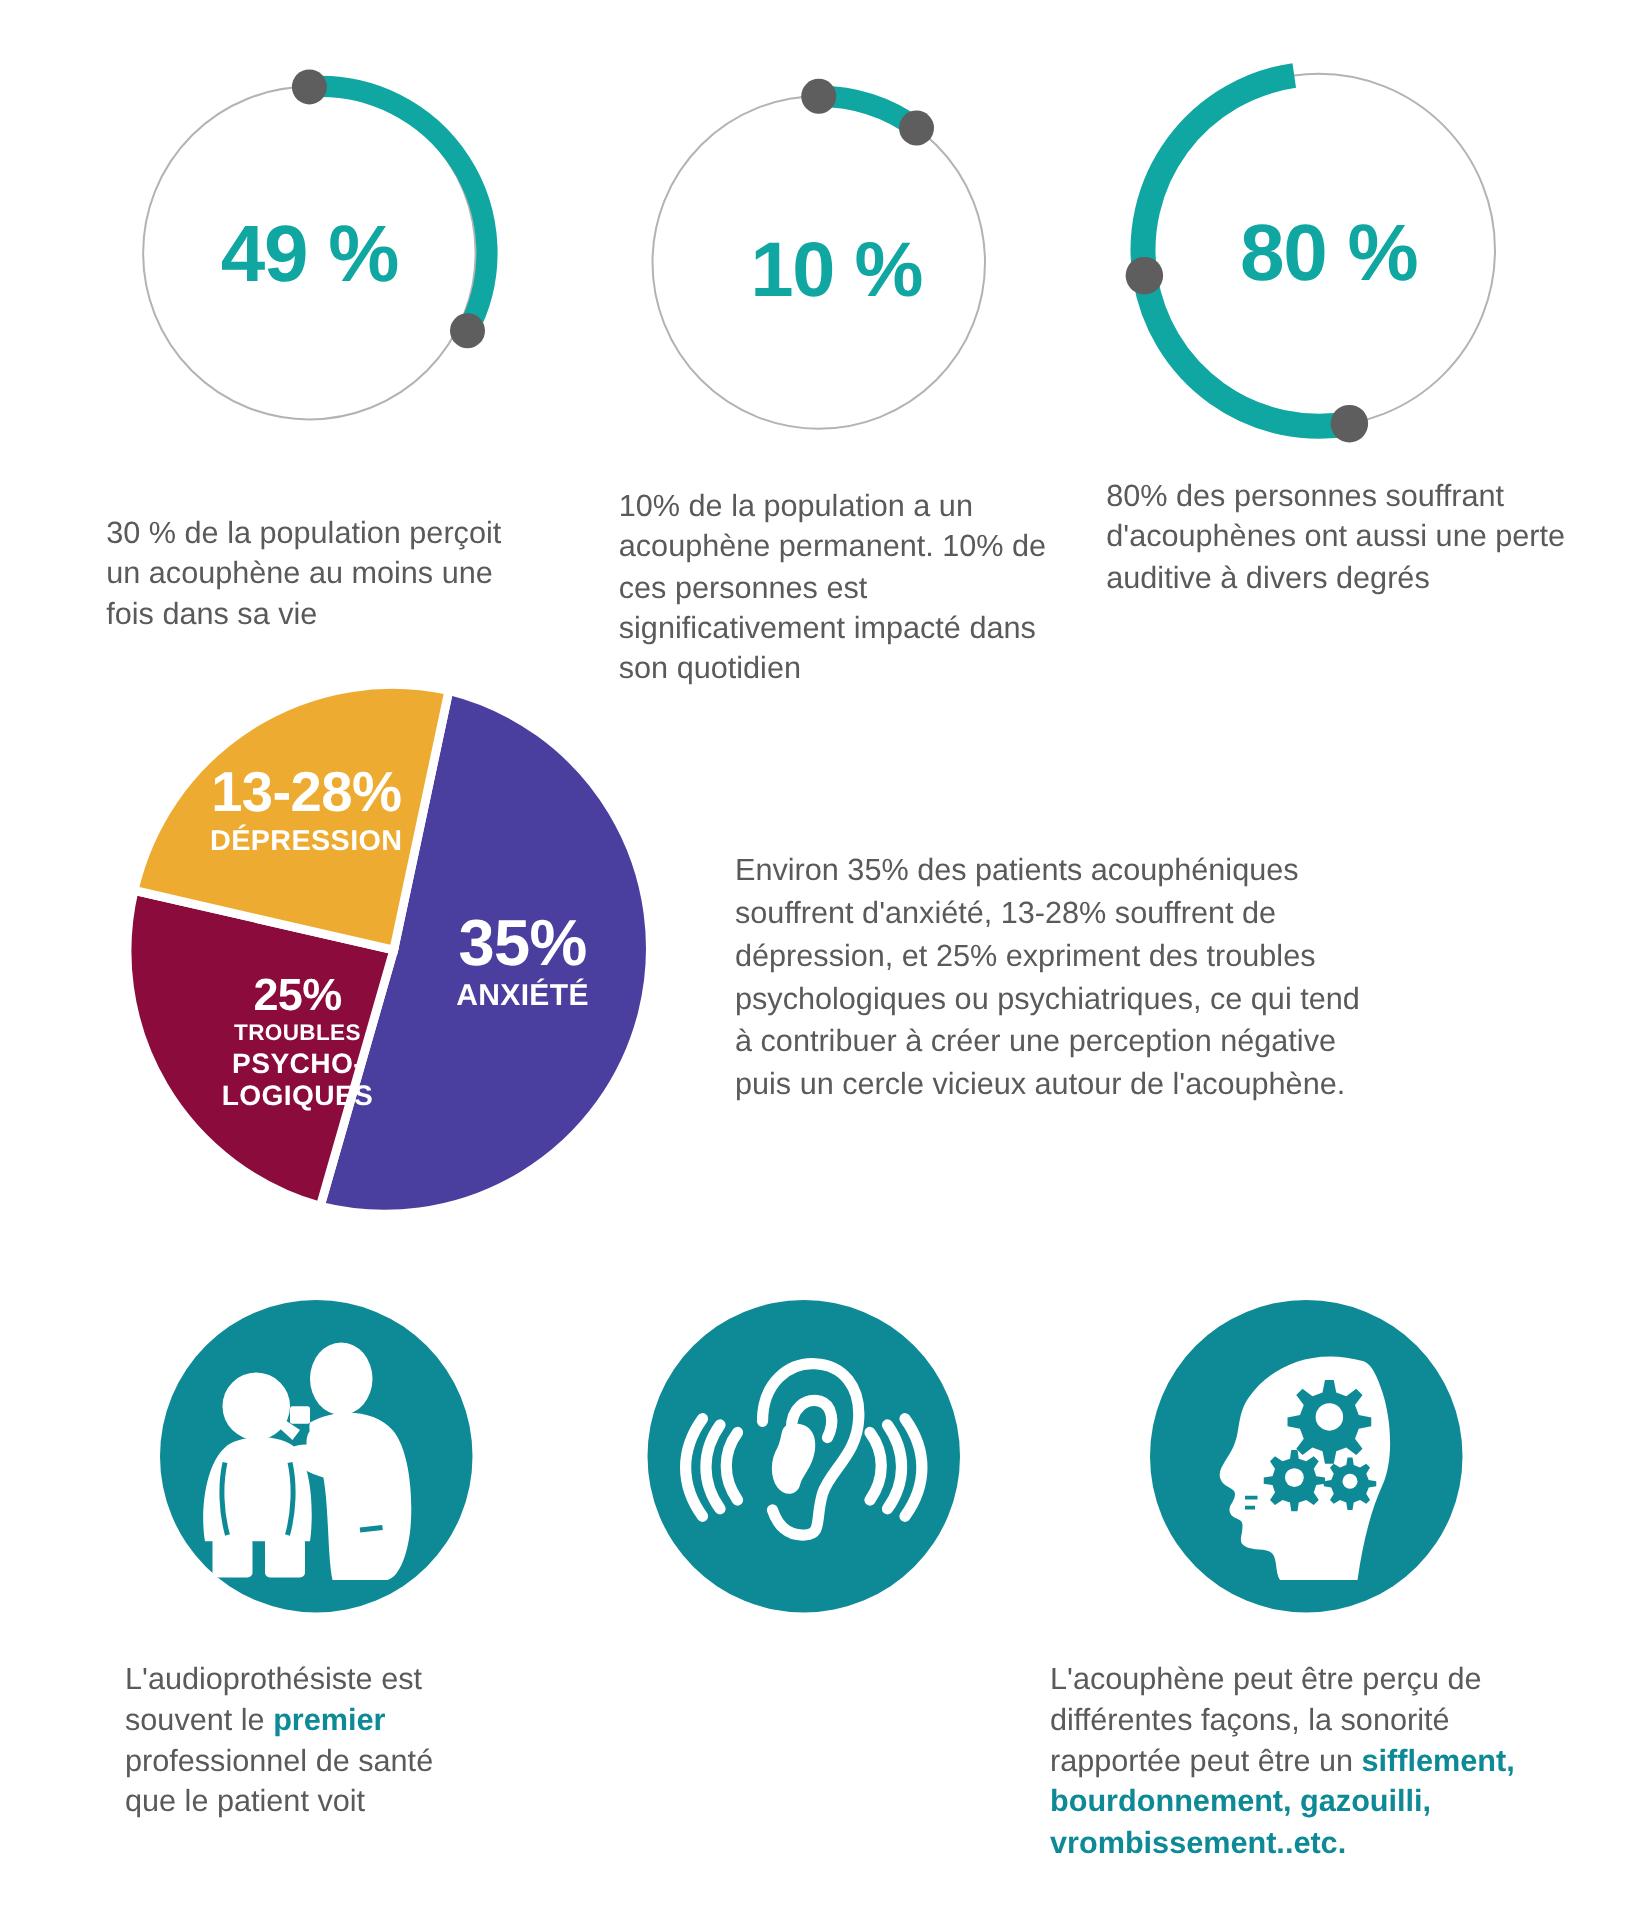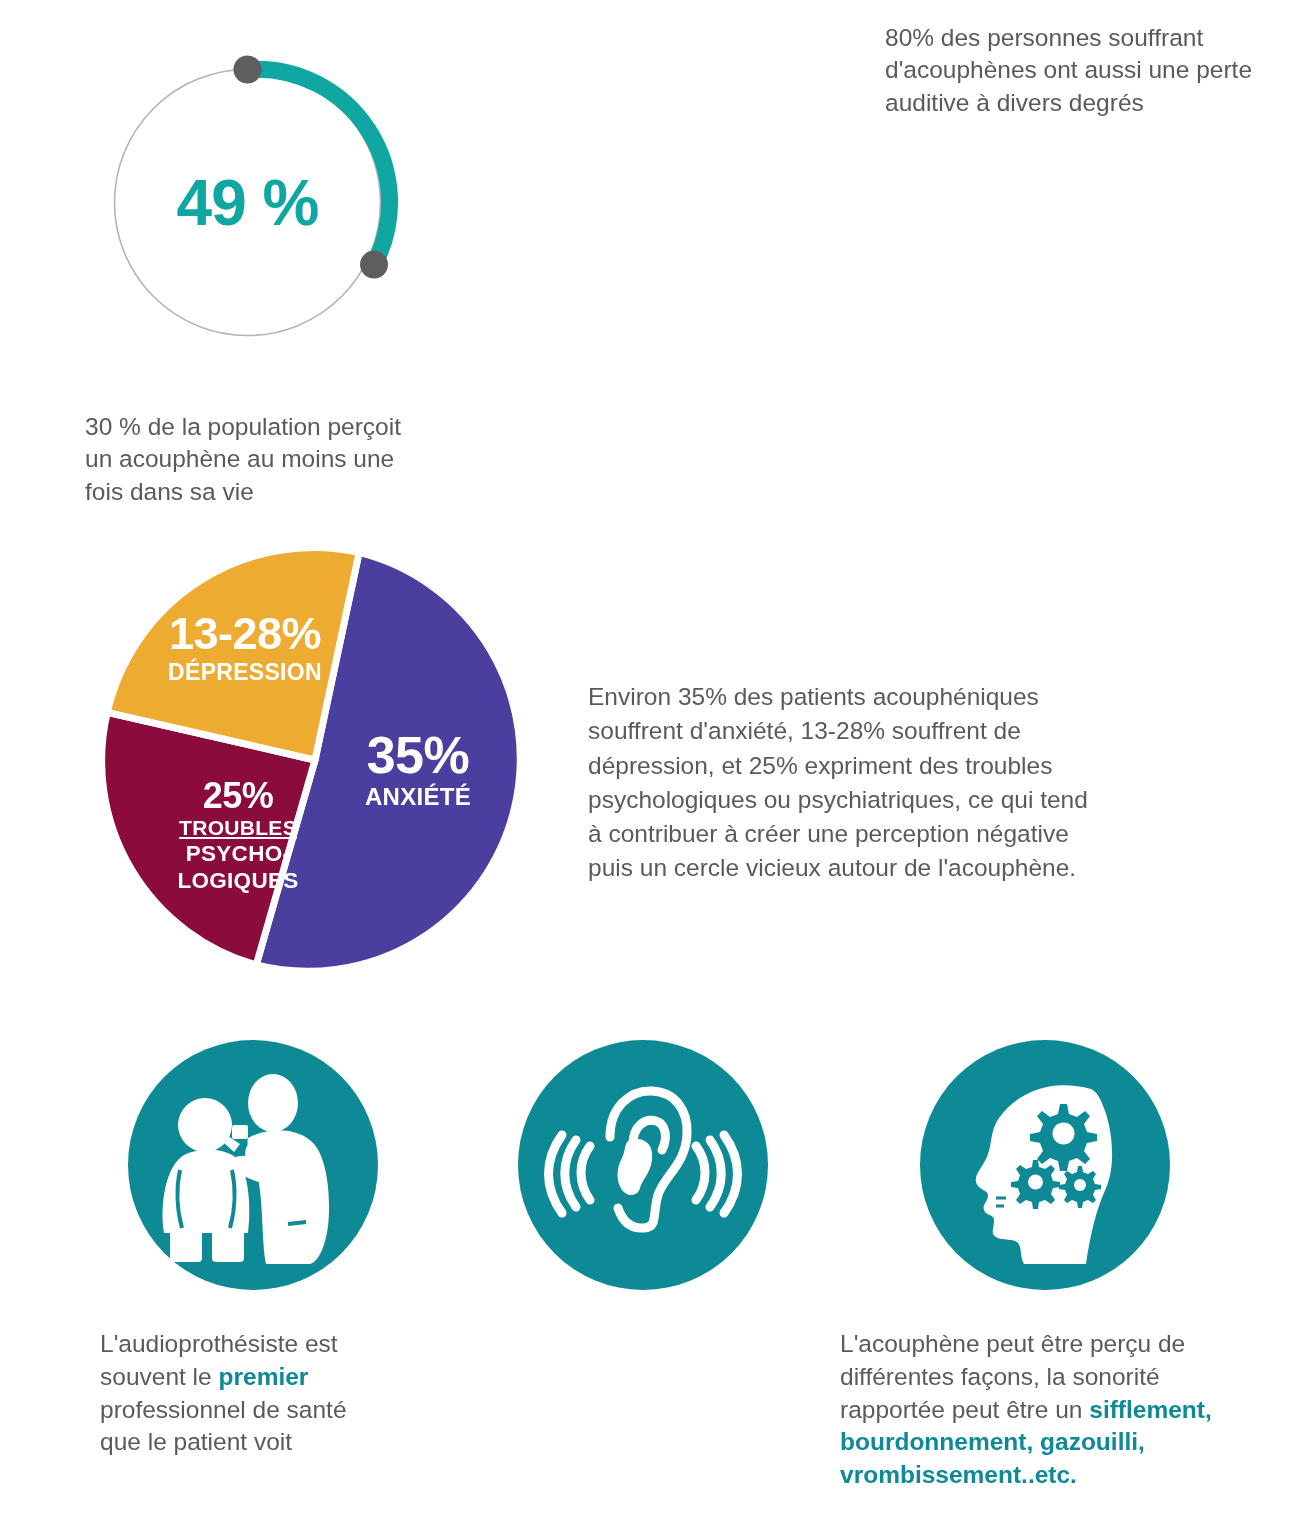--- a/index.html
+++ b/index.html
@@ -82,22 +82,46 @@
 
           <path d="M 152.5 19.5 A 133 133 0 0 1 279 214.6" fill="none" stroke="#10A6A1" stroke-width="17" stroke-linecap="butt"></path>
           <circle cx="152.5" cy="19.5" r="14" fill="#5E5E5E"></circle>
           <circle cx="279" cy="214.6" r="14" fill="#5E5E5E"></circle>
         </svg>
         <div class="donut-label" style="font-size:64px;">49 %</div>
       </div>
       <div class="cap" style="margin-top:56px;width:330px;">30 % de la population perçoit un acouphène au moins une fois dans sa vie</div>
     </div>
 
+    <div class="donut-cell c2">
+      <div class="donut-wrap" style="width:300px;height:300px;margin-left:10px;margin-top:60px;">
+        <svg width="300" height="300" viewBox="0 0 300 300" aria-hidden="true">
+          <circle cx="150" cy="150" r="133" fill="none" stroke="#B3B3B3" stroke-width="1.6"></circle>
+
+          <path d="M 150 17 A 133 133 0 0 1 228.2 42.4" fill="none" stroke="#10A6A1" stroke-width="17" stroke-linecap="butt"></path>
+          <circle cx="150" cy="17" r="14" fill="#5E5E5E"></circle>
+          <circle cx="228.2" cy="42.4" r="14" fill="#5E5E5E"></circle>
+        </svg>
+        <div class="donut-label" style="font-size:62px;padding-left:14px;padding-top:6px;">10 %</div>
+      </div>
+      <div class="cap" style="margin-top:30px;width:352px;">10% de la population a un acouphène permanent. 10% de ces personnes est significativement impacté dans son quotidien</div>
+    </div>
 
     <div class="donut-cell c3">
+      <div class="donut-wrap" style="width:320px;height:320px;margin-left:10px;margin-top:40px;">
+        <svg width="320" height="320" viewBox="0 0 320 320" aria-hidden="true">
+          <circle cx="160" cy="160" r="141" fill="none" stroke="#B3B3B3" stroke-width="1.6"></circle>
+
+          <path d="M 184.5 298.9 A 141 141 0 1 1 140.4 20.4" fill="none" stroke="#10A6A1" stroke-width="20" stroke-linecap="butt"></path>
+          <circle cx="140.4" cy="180.4" r="0.1" fill="none"></circle>
+          <circle cx="184.5" cy="298.9" r="15" fill="#5E5E5E"></circle>
+          <circle cx="20.5" cy="180.5" r="15" fill="#5E5E5E"></circle>
+        </svg>
+        <div class="donut-label" style="font-size:64px;padding-left:8px;padding-top:2px;">80 %</div>
+      </div>
       <div class="cap" style="margin-top:22px;width:370px;">80% des personnes souffrant d'acouphènes ont aussi une perte auditive à divers degrés</div>
     </div>
   </div>
 
   <div class="pie-block">
 
     <div class="pie-holder">
       <svg width="460" height="460" viewBox="0 0 460 460" aria-hidden="true">
 
         <path d="M 230 230 L 274.1 22.4 A 212 212 0 0 1 171.2 435.0 Z" fill="#4A3E9E" stroke="#ffffff" stroke-width="7"></path>
@@ -112,21 +136,21 @@
         <span class="sub" style="font-size:24px;margin-top:3px;">ANXIÉTÉ</span>
       </div>
 
       <div class="slice-lab" style="left:45px;top:82px;width:230px;">
         <span class="big" style="font-size:45px;line-height:0.98;">13-28%</span>
         <span class="sub" style="font-size:23px;margin-top:3px;">DÉPRESSION</span>
       </div>
 
       <div class="slice-lab" style="left:58px;top:248px;width:190px;">
         <span class="big" style="font-size:36px;line-height:0.98;">25%</span>
-        <span class="sub" style="font-size:21px;margin-top:3px;line-height:1.18;text-decoration:underline;">TROUBLES</span>
+        <span class="sub" style="font-size:18px;margin-top:3px;line-height:1.18;">TROUBLES</span>
         <span class="sub" style="font-size:22.5px;line-height:1.18;">PSYCHO-</span>
         <span class="sub" style="font-size:22.5px;line-height:1.18;">LOGIQUES</span>
       </div>
     </div>
 
     <div class="pie-text">Environ 35% des patients acouphéniques souffrent d'anxiété, 13-28% souffrent de dépression, et 25% expriment des troubles psychologiques ou psychiatriques, ce qui tend à contribuer à créer une perception négative puis un cercle vicieux autour de l'acouphène.</div>
   </div>
 
   <div class="icon-row">
 

